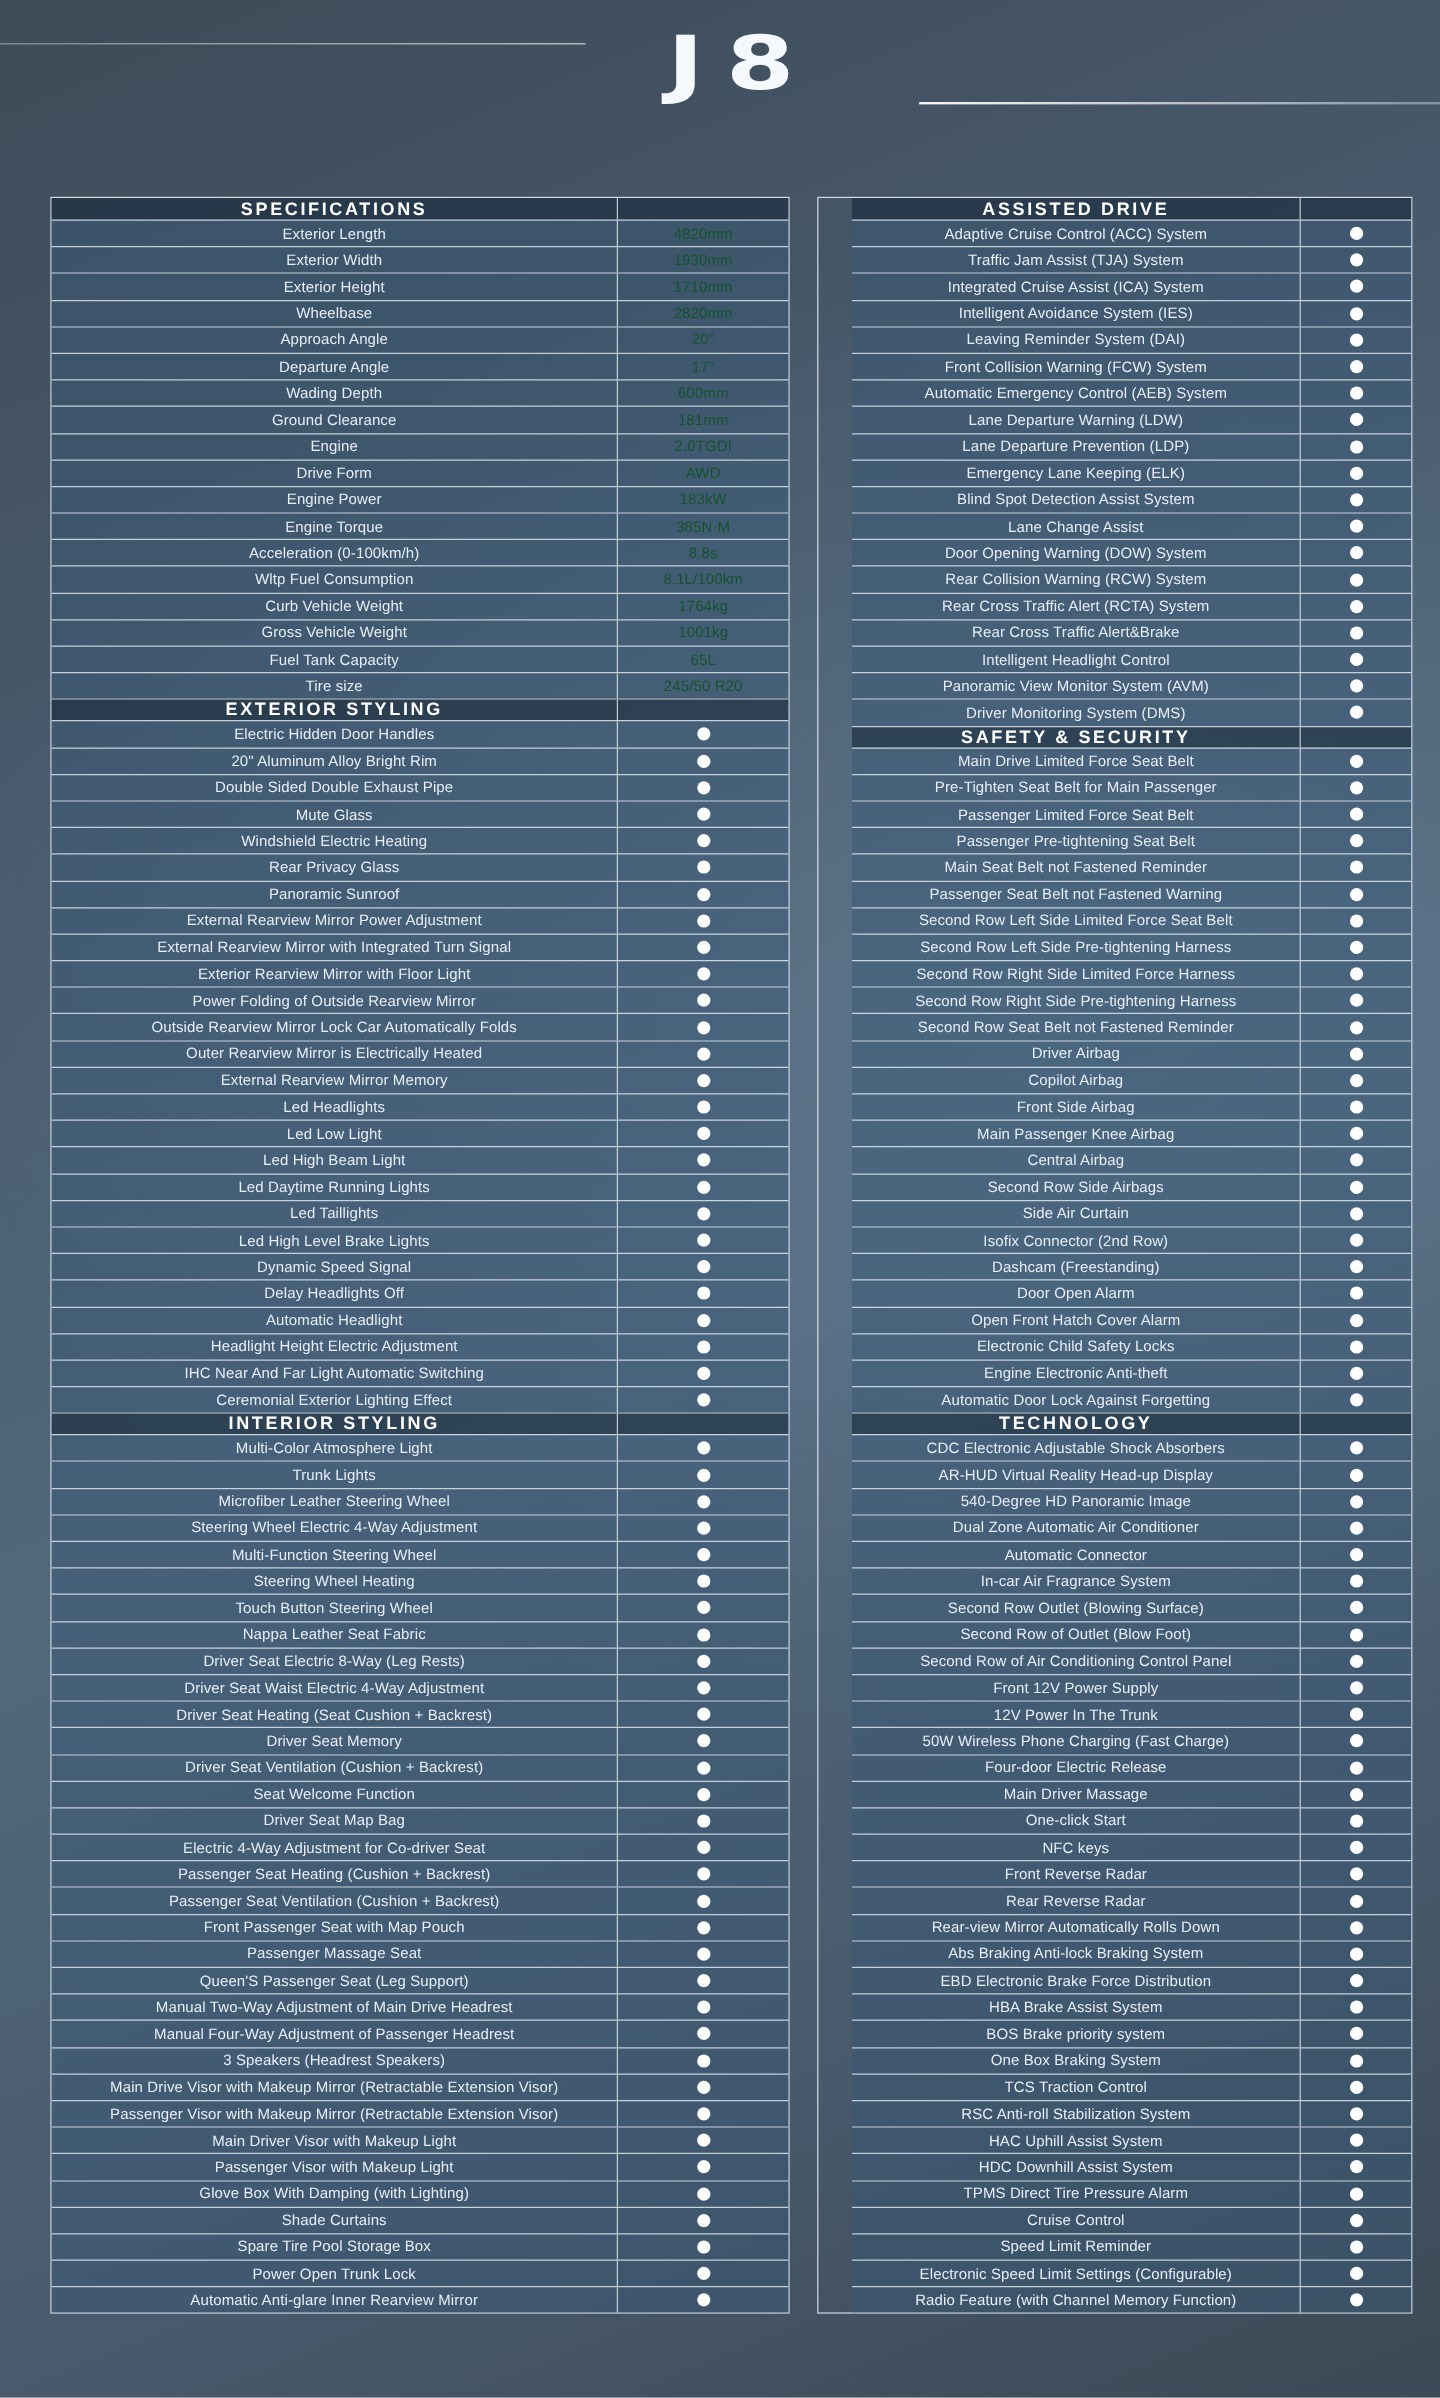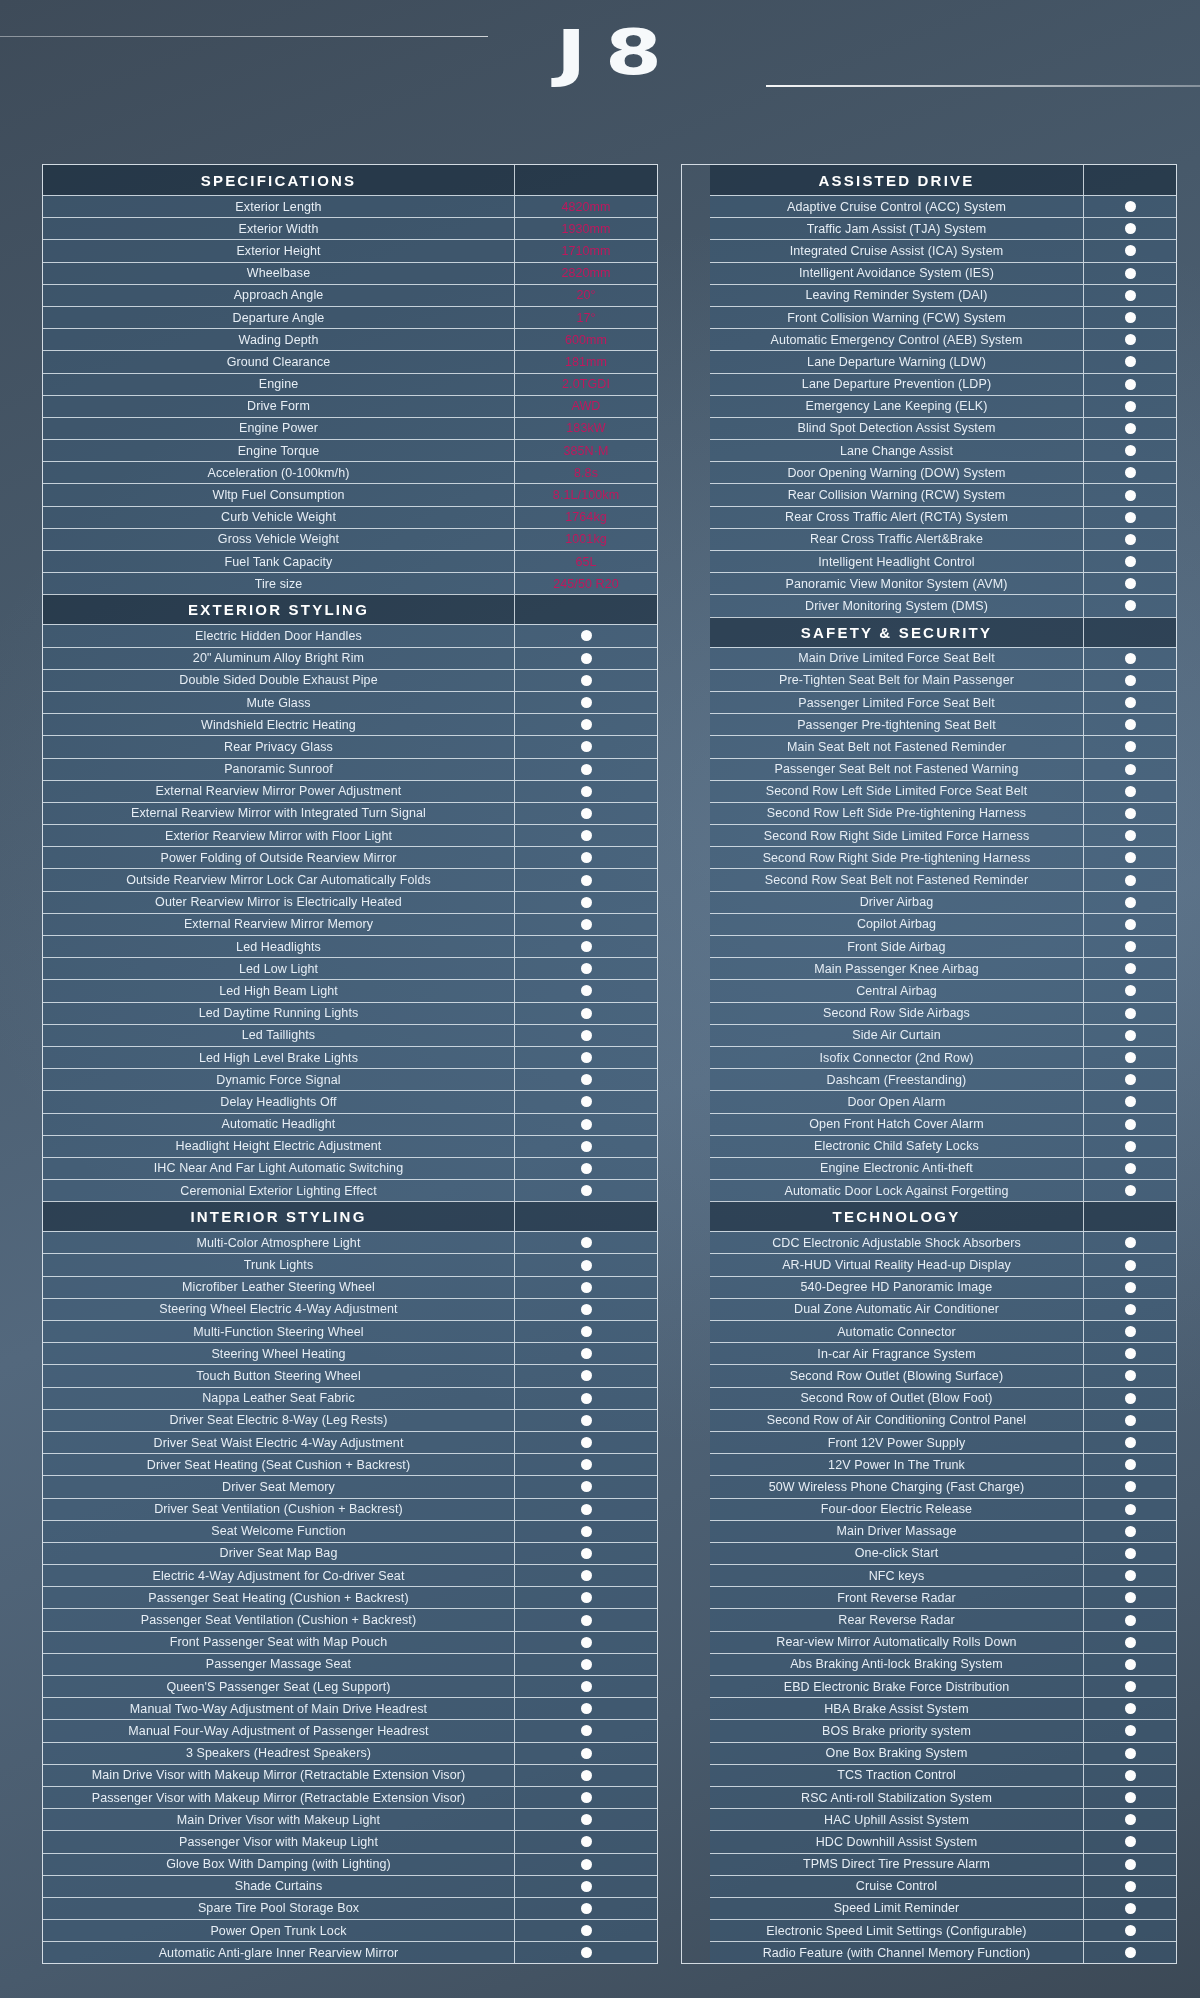--- a/index.html
+++ b/index.html
@@ -30,33 +30,33 @@
     box-sizing:border-box;
   }
   .t-left  { left:42px;  width:616px; }
   .t-right { left:681px; width:496px;padding-left:28px; }
   .row {
     display:flex; height:22.2px; box-sizing:border-box;
     border-top:1px solid rgba(236,243,249,0.78);
     background:rgba(56,88,116,0.50);
   }
   .spec-table > div:first-child > .row:first-child { border-top:none; }
-  .row.header { height:30px; background:rgba(23,42,60,0.62); }
+  .row.header { height:18px; background:rgba(23,42,60,0.62); }
   .cell { display:flex; align-items:center; justify-content:center; box-sizing:border-box; overflow:hidden; }
   .label-cell { flex:1; }
   .value-cell { border-left:1px solid rgba(236,243,249,0.78); }
   .t-left  .value-cell { width:143px; }
   .t-right .value-cell { width:93px; }
   .title {
     font-size:15px; font-weight:bold; color:#ffffff; letter-spacing:2.2px; white-space:nowrap;
   }
   .row-label, .row-value {
     font-size:12.5px; color:#e7eef5; white-space:nowrap; letter-spacing:0.1px;
   }
-  .row-value { color:#be185d; }
+  .row-value { color:#14532d; }
   .dot { width:11px; height:11px; border-radius:50%; background:#fdfdfd; }
 </style>
 </head>
 <body>
 
 <div>
   <div class="line-left"></div>
   <div class="logo">J8</div>
   <div class="line-right"></div>
 </div>
@@ -376,21 +376,21 @@
       <div class="row">
         <div class="cell label-cell">
           <span class="row-label">Led High Level Brake Lights</span>
         </div>
         <div class="cell value-cell">
           <span class="dot"></span>
         </div>
       </div>
       <div class="row">
         <div class="cell label-cell">
-          <span class="row-label">Dynamic Force Signal</span>
+          <span class="row-label">Dynamic Speed Signal</span>
         </div>
         <div class="cell value-cell">
           <span class="dot"></span>
         </div>
       </div>
       <div class="row">
         <div class="cell label-cell">
           <span class="row-label">Delay Headlights Off</span>
         </div>
         <div class="cell value-cell">

